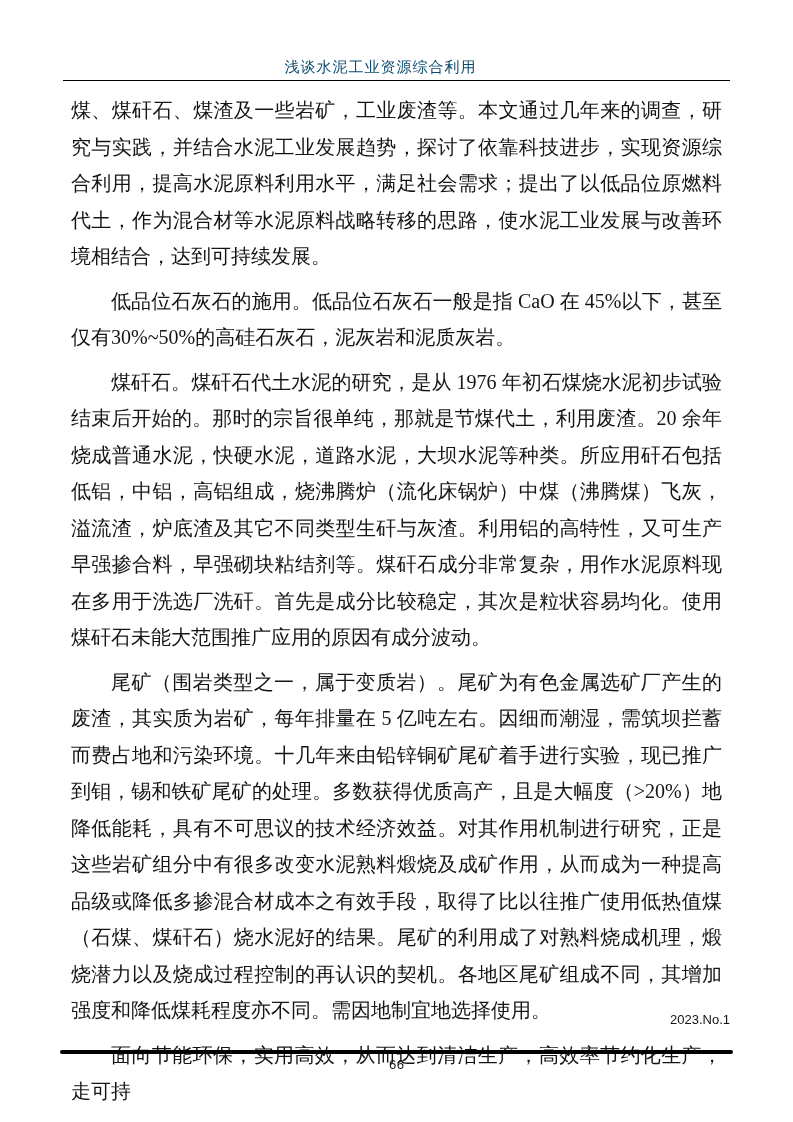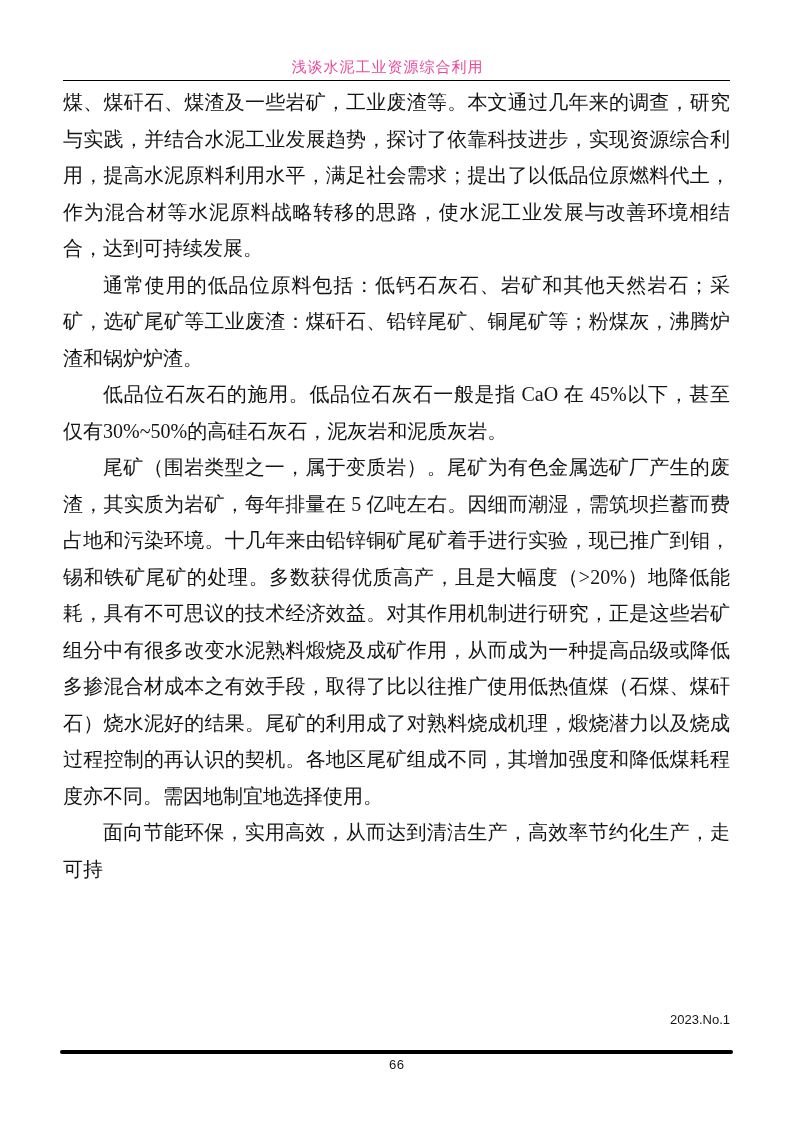--- a/index.html
+++ b/index.html
@@ -9,48 +9,48 @@
     width: 793px;
     height: 1122px;
     background: #ffffff;
     overflow: hidden;
     font-family: "Liberation Serif", "DejaVu Serif", serif;
     color: #141414;
   }
   .header-title {
     position: absolute;
     top: 57px;
-    left: 54px;
+    left: 47px;
     width: 667px;
     text-align: center;
     font-size: 15px;
     line-height: 21px;
     letter-spacing: 1px;
-    color: #ec4899;
+    color: #0c4a6e;
   }
   .header-rule {
     position: absolute;
     top: 80px;
     left: 63px;
     width: 667px;
     height: 0;
     border-top: 1.5px solid #000000;
   }
   .content {
     position: absolute;
     top: 84px;
     left: 63px;
     width: 667px;
     font-size: 20px;
     line-height: 36.5px;
     text-align: justify;
     text-justify: inter-ideograph;
     color: #141414;
   }
-  .content p { margin: 0; padding: 0; }
+  .content p { margin: 8px; padding: 0; }
   .content p.indent { text-indent: 2em; }
   .footer-rule {
     position: absolute;
     top: 1050px;
     left: 60px;
     width: 673px;
     height: 4px;
     background: #000000;
     border-radius: 2px;
   }
@@ -77,22 +77,22 @@
 <body>
 
 <div class="page">
 
   <div class="header-title">浅谈水泥工业资源综合利用</div>
 
   <div class="header-rule"></div>
 
   <div class="content">
     <p>煤、煤矸石、煤渣及一些岩矿，工业废渣等。本文通过几年来的调查，研究与实践，并结合水泥工业发展趋势，探讨了依靠科技进步，实现资源综合利用，提高水泥原料利用水平，满足社会需求；提出了以低品位原燃料代土，作为混合材等水泥原料战略转移的思路，使水泥工业发展与改善环境相结合，达到可持续发展。</p>
-    <p class="indent">通常使用的低品位原料包括：低钙石灰石、岩矿和其他天然岩石；采矿，选矿尾矿等工业废渣：煤矸石、铅锌尾矿、铜尾矿等；粉煤灰，沸腾炉渣和锅炉炉渣。</p>
     <p class="indent">低品位石灰石的施用。低品位石灰石一般是指 CaO 在 45%以下，甚至仅有30%~50%的高硅石灰石，泥灰岩和泥质灰岩。</p>
+    <p class="indent">煤矸石。煤矸石代土水泥的研究，是从 1976 年初石煤烧水泥初步试验结束后开始的。那时的宗旨很单纯，那就是节煤代土，利用废渣。20 余年烧成普通水泥，快硬水泥，道路水泥，大坝水泥等种类。所应用矸石包括低铝，中铝，高铝组成，烧沸腾炉（流化床锅炉）中煤（沸腾煤）飞灰，溢流渣，炉底渣及其它不同类型生矸与灰渣。利用铝的高特性，又可生产早强掺合料，早强砌块粘结剂等。煤矸石成分非常复杂，用作水泥原料现在多用于洗选厂洗矸。首先是成分比较稳定，其次是粒状容易均化。使用煤矸石未能大范围推广应用的原因有成分波动。</p>
     <p class="indent">尾矿（围岩类型之一，属于变质岩）。尾矿为有色金属选矿厂产生的废渣，其实质为岩矿，每年排量在 5 亿吨左右。因细而潮湿，需筑坝拦蓄而费占地和污染环境。十几年来由铅锌铜矿尾矿着手进行实验，现已推广到钼，锡和铁矿尾矿的处理。多数获得优质高产，且是大幅度（&gt;20%）地降低能耗，具有不可思议的技术经济效益。对其作用机制进行研究，正是这些岩矿组分中有很多改变水泥熟料煅烧及成矿作用，从而成为一种提高品级或降低多掺混合材成本之有效手段，取得了比以往推广使用低热值煤（石煤、煤矸石）烧水泥好的结果。尾矿的利用成了对熟料烧成机理，煅烧潜力以及烧成过程控制的再认识的契机。各地区尾矿组成不同，其增加强度和降低煤耗程度亦不同。需因地制宜地选择使用。</p>
     <p class="indent">面向节能环保，实用高效，从而达到清洁生产，高效率节约化生产，走可持</p>
   </div>
 
   <div class="footer-rule"></div>
 
   <div class="footer-page">66</div>
 
   <div class="footer-issue">2023.No.1</div>
 

